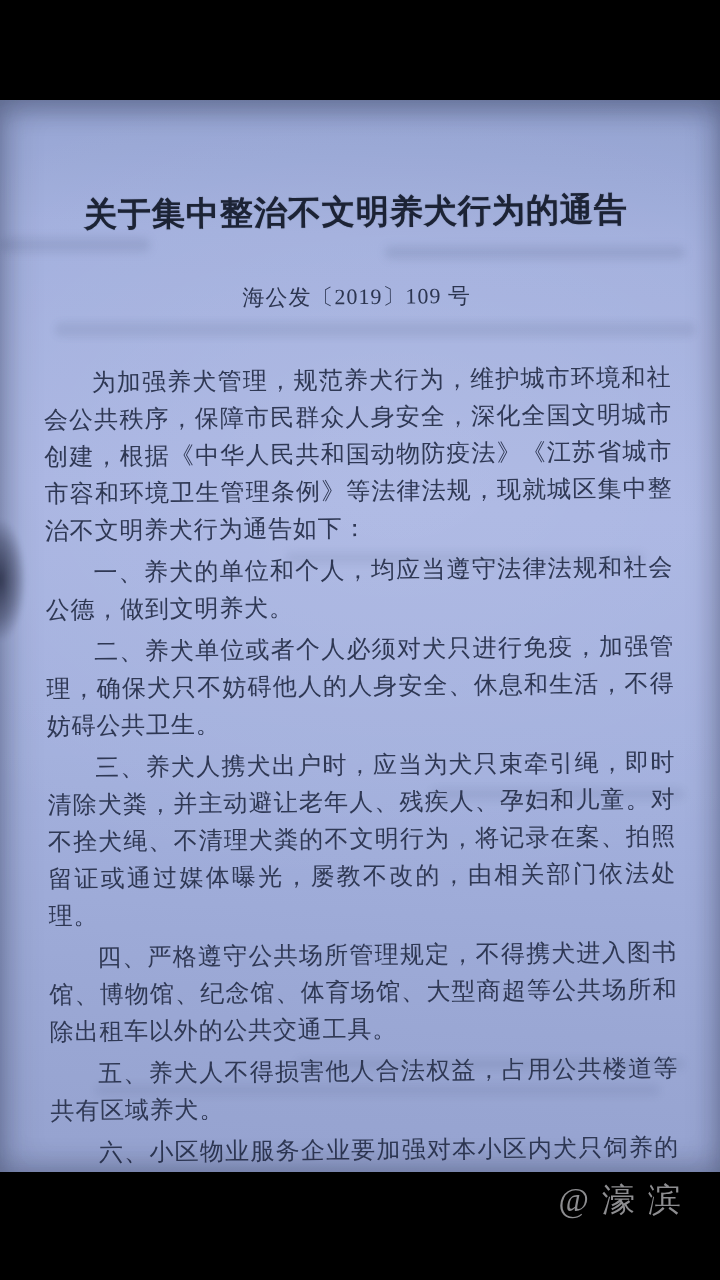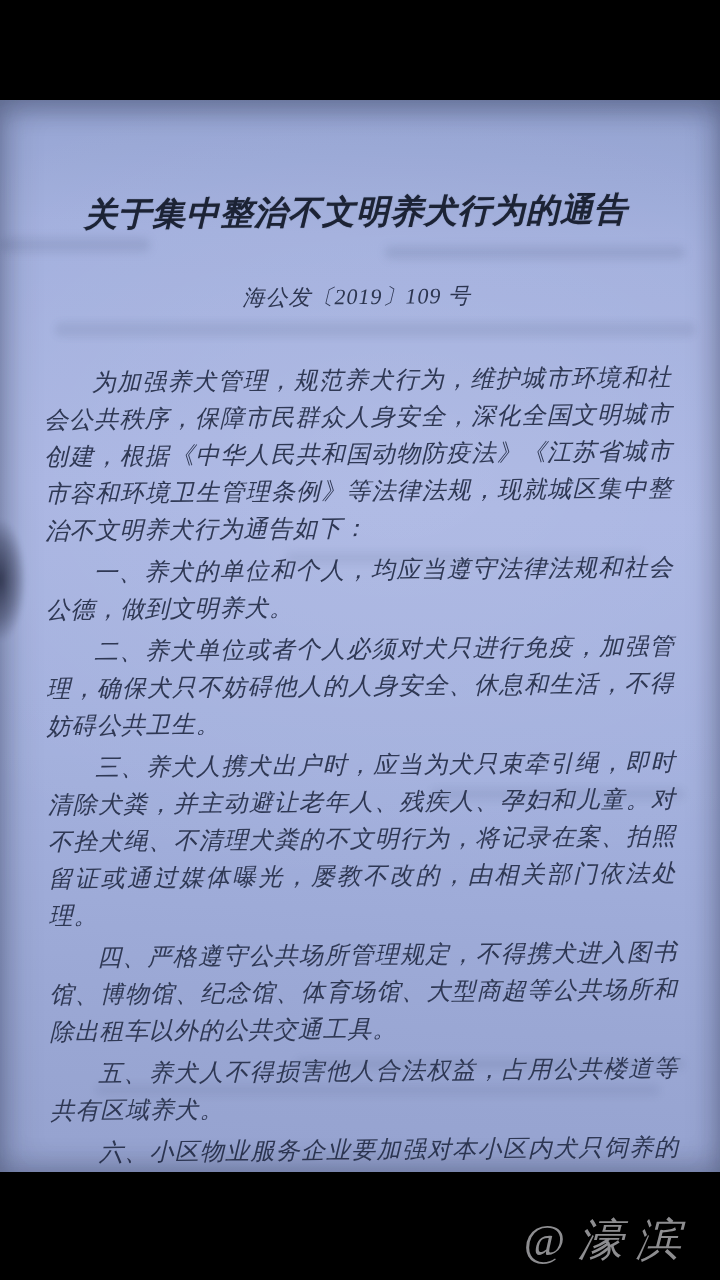--- a/index.html
+++ b/index.html
@@ -8,21 +8,20 @@
     background: #000;
   }
   .stage {
     position: relative;
     width: 720px;
     height: 1280px;
     margin: 0 auto;
     background: #7f1d1d;
     overflow: hidden;
     font-family: "Liberation Serif", serif;
-    font-style: italic;
   }
   
   .bar-top {
     position: absolute; left: 0; top: 0;
     width: 720px; height: 100px;
     background: #000;
     z-index: 5;
   }
   .bar-bottom {
     position: absolute; left: 0; top: 1172px;
@@ -108,24 +107,24 @@
     text-align: justify;
     color: #2f3854;
   }
   .doc-body p {
     margin: 0 0 5px 0;
     text-indent: 2em;
   }
   
   .watermark {
     position: absolute;
-    right: 26px; top: 1210px;
+    right: 26px; top: 1178px;
     z-index: 6;
     font-family: "Liberation Serif", serif;
-    font-size: 45px;
+    font-size: 33px;
     letter-spacing: 13px;
     color: #8d8d90;
   }
 </style>
 </head>
 <body>
 
 <div class="stage">
 
   <div class="bar-top"></div>

